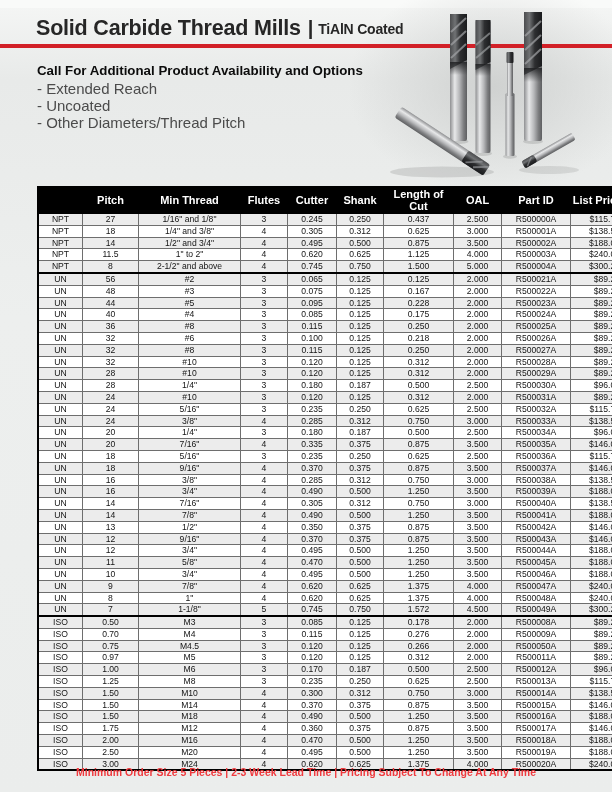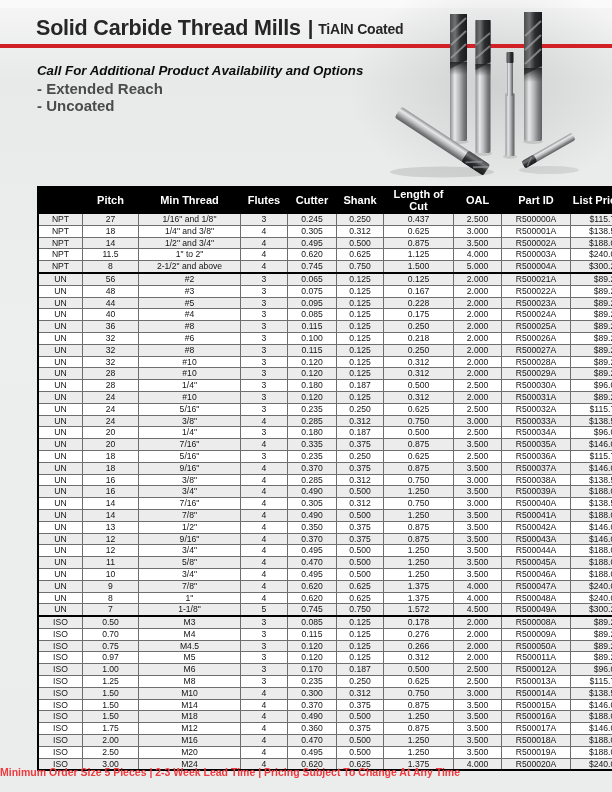--- a/index.html
+++ b/index.html
@@ -10,23 +10,23 @@
   }
   .top-strip{position:absolute;left:0;top:0;width:612px;height:8px;background:#f9faf9;}
   .photo-backdrop{position:absolute;right:0;top:0;width:262px;height:192px;z-index:0;
     background:radial-gradient(ellipse at 55% 45%, rgba(203,205,204,.85) 0%, rgba(203,205,204,0) 72%);}
   .red-line{position:absolute;left:0;top:44px;width:612px;height:3.5px;background:#d22027;z-index:1;}
   .page-title{position:absolute;left:36px;top:16px;z-index:3;font-weight:bold;color:#262626;
     font-size:21.5px;letter-spacing:-0.2px;white-space:nowrap;}
   .page-title .divider{font-weight:bold;color:#262626;font-size:20px;padding:0 5px 0 7px;}
   .page-title .tagline{font-size:14px;font-weight:bold;vertical-align:1.5px;text-align:center;}
   .tools-photo{position:absolute;right:0;top:0;width:250px;height:185px;z-index:2;}
-  .info-heading{position:absolute;left:37px;top:63px;font-size:13.3px;font-weight:bold;color:#0c0c0c;z-index:3;white-space:nowrap;font-style:italic;}
+  .info-heading{position:absolute;left:37px;top:63px;font-size:13.3px;font-weight:bold;color:#0c0c0c;z-index:3;white-space:nowrap;}
   .bullets{position:absolute;left:37px;top:81px;font-size:15px;color:#4b4b4b;line-height:16.8px;z-index:3;}
-  .bullets div{white-space:nowrap;font-weight:bold;}
+  .bullets div{white-space:nowrap;}
 
   table.product-table{
     position:absolute;left:37px;top:186px;width:556px;z-index:2;
     border-collapse:collapse;table-layout:fixed;background:#fff;
     font-size:8.6px;color:#141414;border:2px solid #000;
   }
   .product-table th{
     background:#000;color:#fff;font-size:11px;font-weight:bold;
     height:25px;line-height:1.08;padding:0 1px;border:1px solid #000;text-align:center;
   }
@@ -41,21 +41,21 @@
   .product-table th:nth-child(2),.product-table td:nth-child(2){width:53px;}
   .product-table th:nth-child(3),.product-table td:nth-child(3){width:99px;}
   .product-table th:nth-child(4),.product-table td:nth-child(4){width:44px;}
   .product-table th:nth-child(5),.product-table td:nth-child(5){width:46px;}
   .product-table th:nth-child(6),.product-table td:nth-child(6){width:44px;}
   .product-table th:nth-child(7),.product-table td:nth-child(7){width:67px;}
   .product-table th:nth-child(8),.product-table td:nth-child(8){width:45px;}
   .product-table th:nth-child(9),.product-table td:nth-child(9){width:66px;}
   .product-table th:nth-child(10),.product-table td:nth-child(10){width:51px;}
 
-  .footer-note{position:absolute;left:0;top:766px;width:612px;
+  .footer-note{position:absolute;left:0;top:766px;width:612px;text-align:center;
     font-size:10.5px;font-weight:bold;color:#ef3a3e;z-index:3;}
 </style>
 </head>
 <body>
 
 <div class="top-strip"></div>
 <div class="photo-backdrop"></div>
 <div class="red-line"></div>
 
 <div class="page-title"><span>Solid Carbide Thread Mills</span><span class="divider">|</span><span class="tagline">TiAlN Coated</span></div>
@@ -138,20 +138,21 @@
     <rect x="0" y="-4" width="58" height="8" rx="2" fill="url(#shaftV)"></rect>
     <rect x="0" y="-4" width="14" height="8" rx="2" fill="url(#tipV)"></rect>
     <path d="M3,3 L11,-3" stroke="#9b9da0" stroke-width="1.4" opacity="0.6" fill="none"></path>
   </g>
 </svg>
 
 <div class="info-heading">Call For Additional Product Availability and Options</div>
 <div class="bullets">
   <div>- Extended Reach</div>
   <div>- Uncoated</div>
+  <div>- Other Diameters/Thread Pitch</div>
 </div>
 
 <table class="product-table">
   <thead>
     <tr>
         <th></th>
         <th>Pitch</th>
         <th>Min Thread</th>
         <th>Flutes</th>
         <th>Cutter</th>

